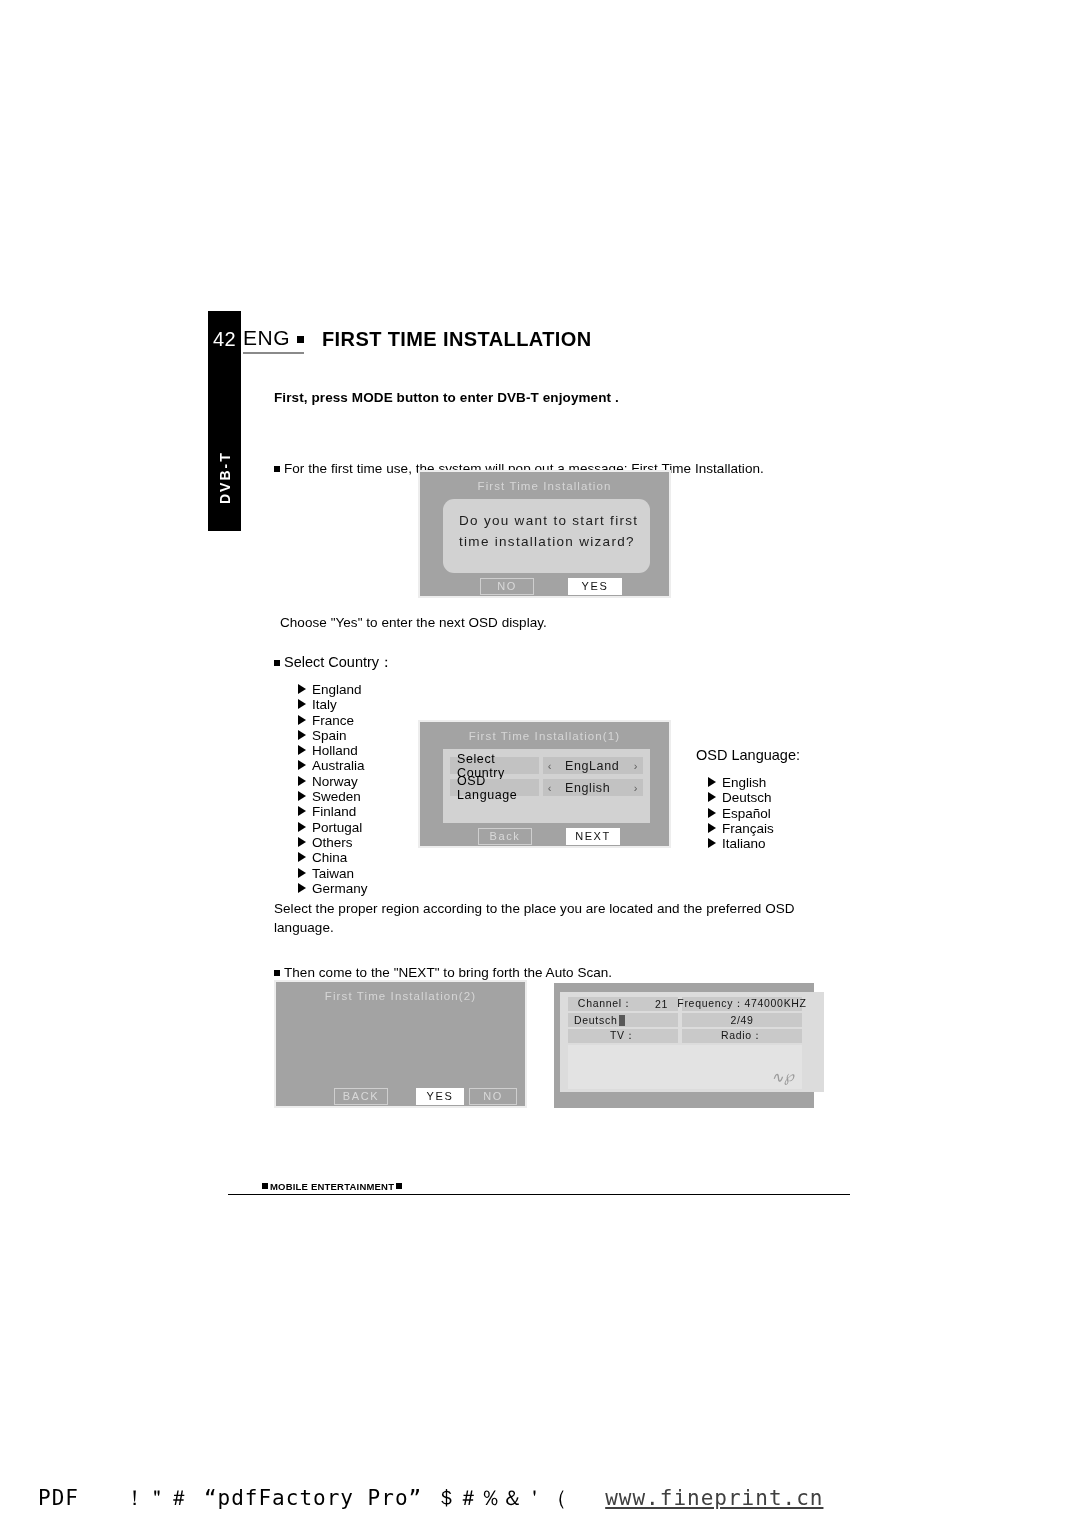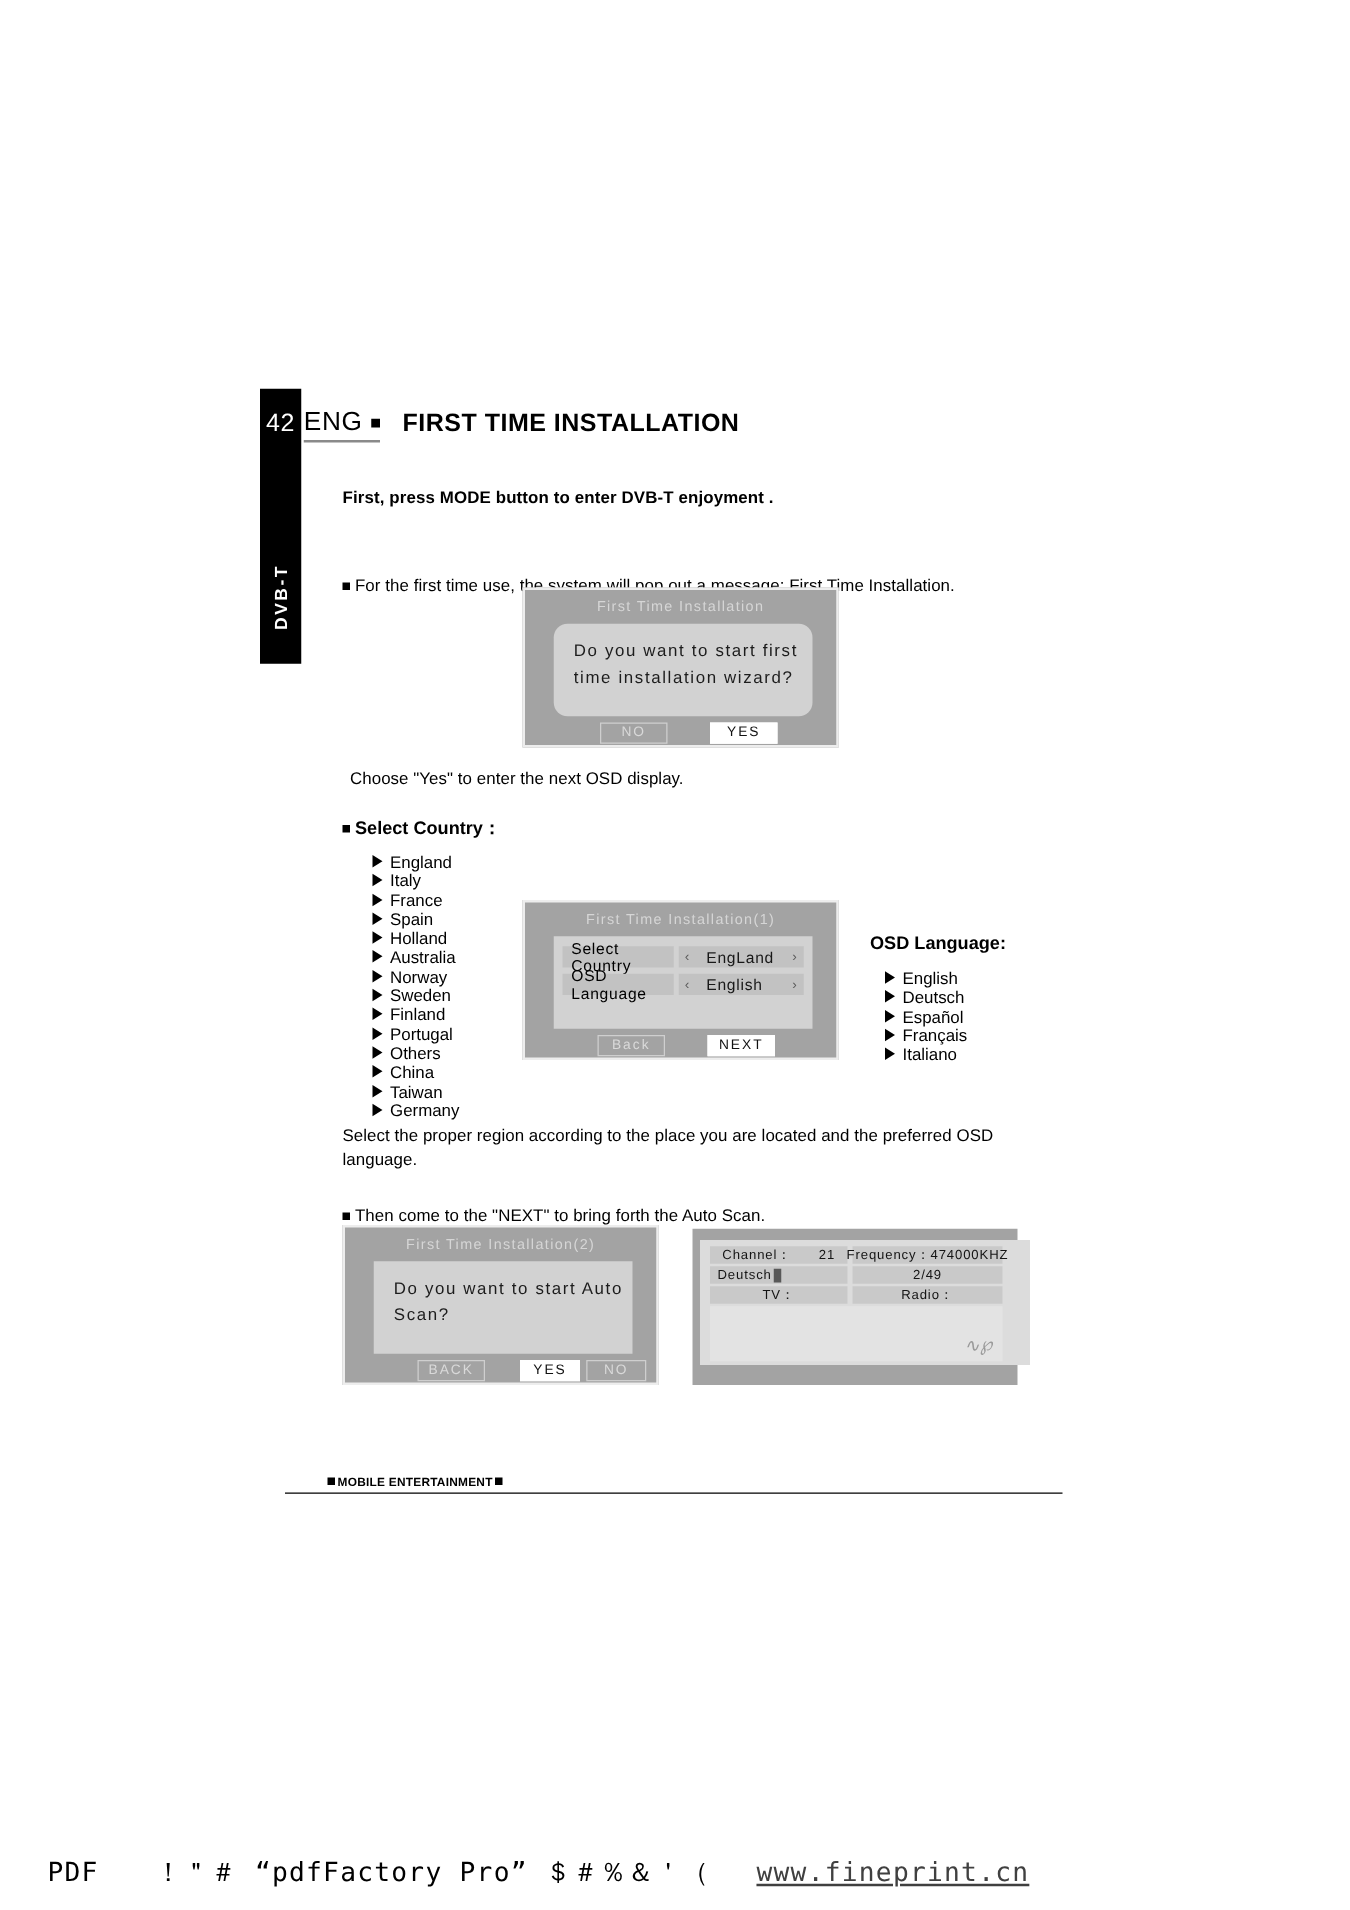--- a/index.html
+++ b/index.html
@@ -118,21 +118,21 @@
   }
   .plain {
     position: absolute;
     font-size: 13.5px;
     letter-spacing: 0.05px;
     line-height: 19px;
   }
   .sec-head {
     position: absolute;
     font-size: 14.5px;
-    font-weight: bold;
+    font-weight: normal;
   }
 
   
   .arrow-list {
     position: absolute;
     font-size: 13.5px;
     line-height: 15.3px;
   }
   .arrow-list .row {
     white-space: nowrap;
@@ -407,26 +407,20 @@
     </div>
 
   <div class="plain" style="left:274px; top:899px; width:560px;">Select the proper region according to the place you are located and the preferred OSD language.</div>
 
   <div class="bullet-line" style="left:274px; top:948px;">
     <span class="bsq"></span><span>Then come to the "NEXT" to bring forth the Auto Scan.</span>
   </div>
 
   <div class="osd" style="left:274px; top:980px; width:253px; height:128px;">
     <div class="osd-title" style="top:8px;">First Time Installation(2)</div>
-    <div class="osd-panel" style="left:23px; top:27px; width:207px; height:74px;">
-      <div class="osd-msg" style="left:16px; top:11px;">
-        <div>Do you want to start Auto</div>
-        <div>Scan?</div>
-      </div>
-    </div>
     <div class="osd-btn ghost" style="left:58px; top:106px; width:54px; height:17px;">BACK</div>
     <div class="osd-btn active" style="left:140px; top:106px; width:48px; height:17px;">YES</div>
     <div class="osd-btn ghost" style="left:193px; top:106px; width:48px; height:17px;">NO</div>
   </div>
 
   <div class="scan" style="left:554px; top:983px; width:260px; height:125px;">
     <div class="scan-inner" style="left:6px; top:9px; width:264px; height:100px;">
 
       <div class="scan-cell center" style="left:8px; top:5px; width:110px; height:14px;">
         <span>Channel：</span>

